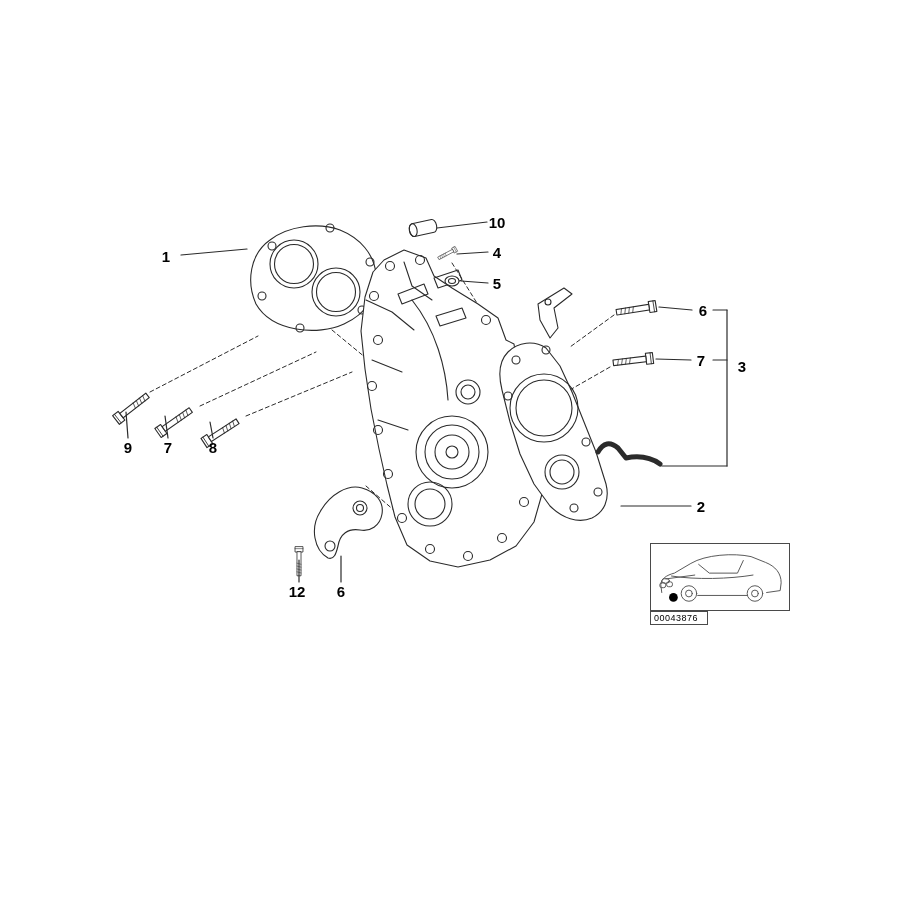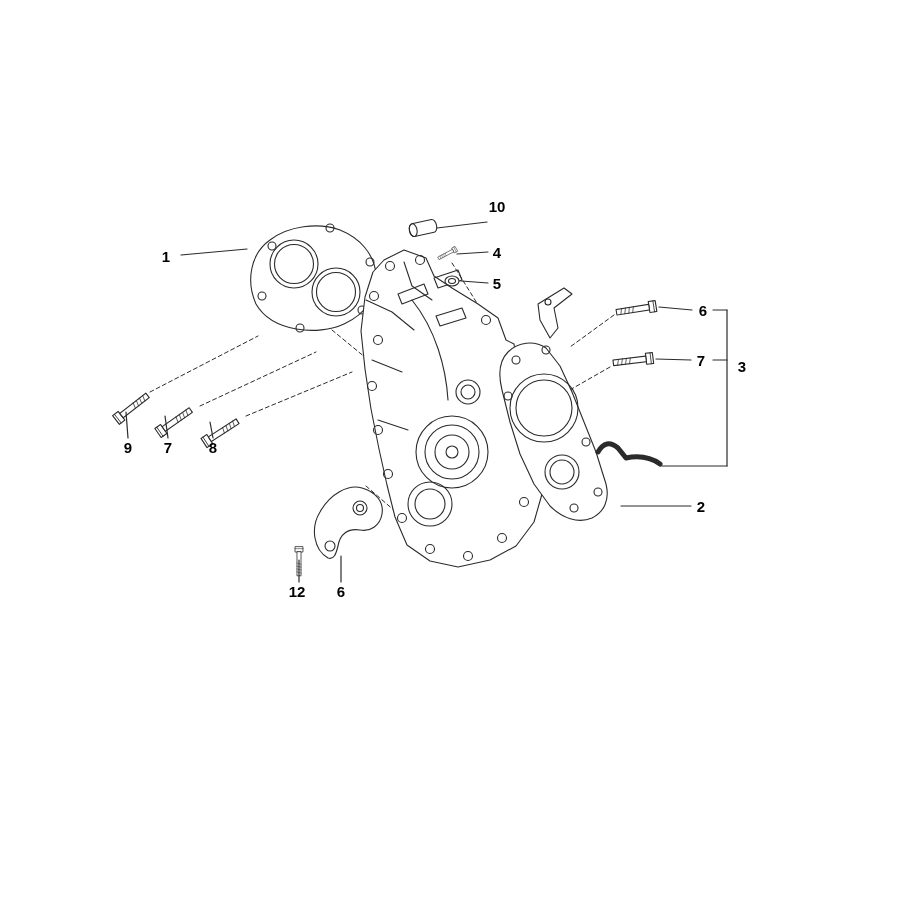--- a/index.html
+++ b/index.html
@@ -165,27 +165,45 @@
       <path d="M691,506 L621,506"></path>
       <path d="M128,438 L126,412"></path>
       <path d="M168,438 L165,416"></path>
       <path d="M213,438 L210,422"></path>
       <path d="M299,582 L299,560"></path>
       <path d="M341,582 L341,556"></path>
     </g>
   </svg>
 
   <div class="callout" style="left:166px;top:256px">1</div>
-  <div class="callout" style="left:497px;top:206px">10</div>
+  <div class="callout" style="left:497px;top:222px">10</div>
   <div class="callout" style="left:497px;top:252px">4</div>
   <div class="callout" style="left:497px;top:283px">5</div>
   <div class="callout" style="left:703px;top:310px">6</div>
   <div class="callout" style="left:701px;top:360px">7</div>
   <div class="callout" style="left:742px;top:366px">3</div>
   <div class="callout" style="left:701px;top:506px">2</div>
   <div class="callout" style="left:128px;top:447px">9</div>
   <div class="callout" style="left:168px;top:447px">7</div>
   <div class="callout" style="left:213px;top:447px">8</div>
   <div class="callout" style="left:297px;top:591px">12</div>
   <div class="callout" style="left:341px;top:591px">6</div>
 
+  <div class="thumb">
+    <svg viewBox="0 0 140 68" fill="none" stroke="#555" stroke-width="1" stroke-linecap="round" stroke-linejoin="round">
+      <path d="M10,50 L9,42 C9,36 15,32 23,30 L40,20 C55,11 84,9 102,13 L117,19 C127,23 133,30 133,40 L132,48 L118,50"></path>
+      <path d="M47,53 L98,53"></path>
+      <path d="M20,33 C45,37 80,36 104,32"></path>
+      <path d="M48,21 L59,30 L88,30 L94,17"></path>
+      <path d="M14,36 L44,32"></path>
+      <ellipse cx="14" cy="38" rx="4" ry="2.5"></ellipse>
+      <rect x="8" y="40" width="6" height="5" rx="2"></rect>
+      <rect x="15" y="39" width="6" height="5" rx="2"></rect>
+      <circle cx="38" cy="51" r="8"></circle>
+      <circle cx="38" cy="51" r="3.5"></circle>
+      <circle cx="106" cy="51" r="8"></circle>
+      <circle cx="106" cy="51" r="3.5"></circle>
+      <circle cx="22" cy="55" r="4.5" fill="#000" stroke="none"></circle>
+    </svg>
+    <div class="thumb-id">00043876</div>
+  </div>
 
 </div>
 
 </body></html>

